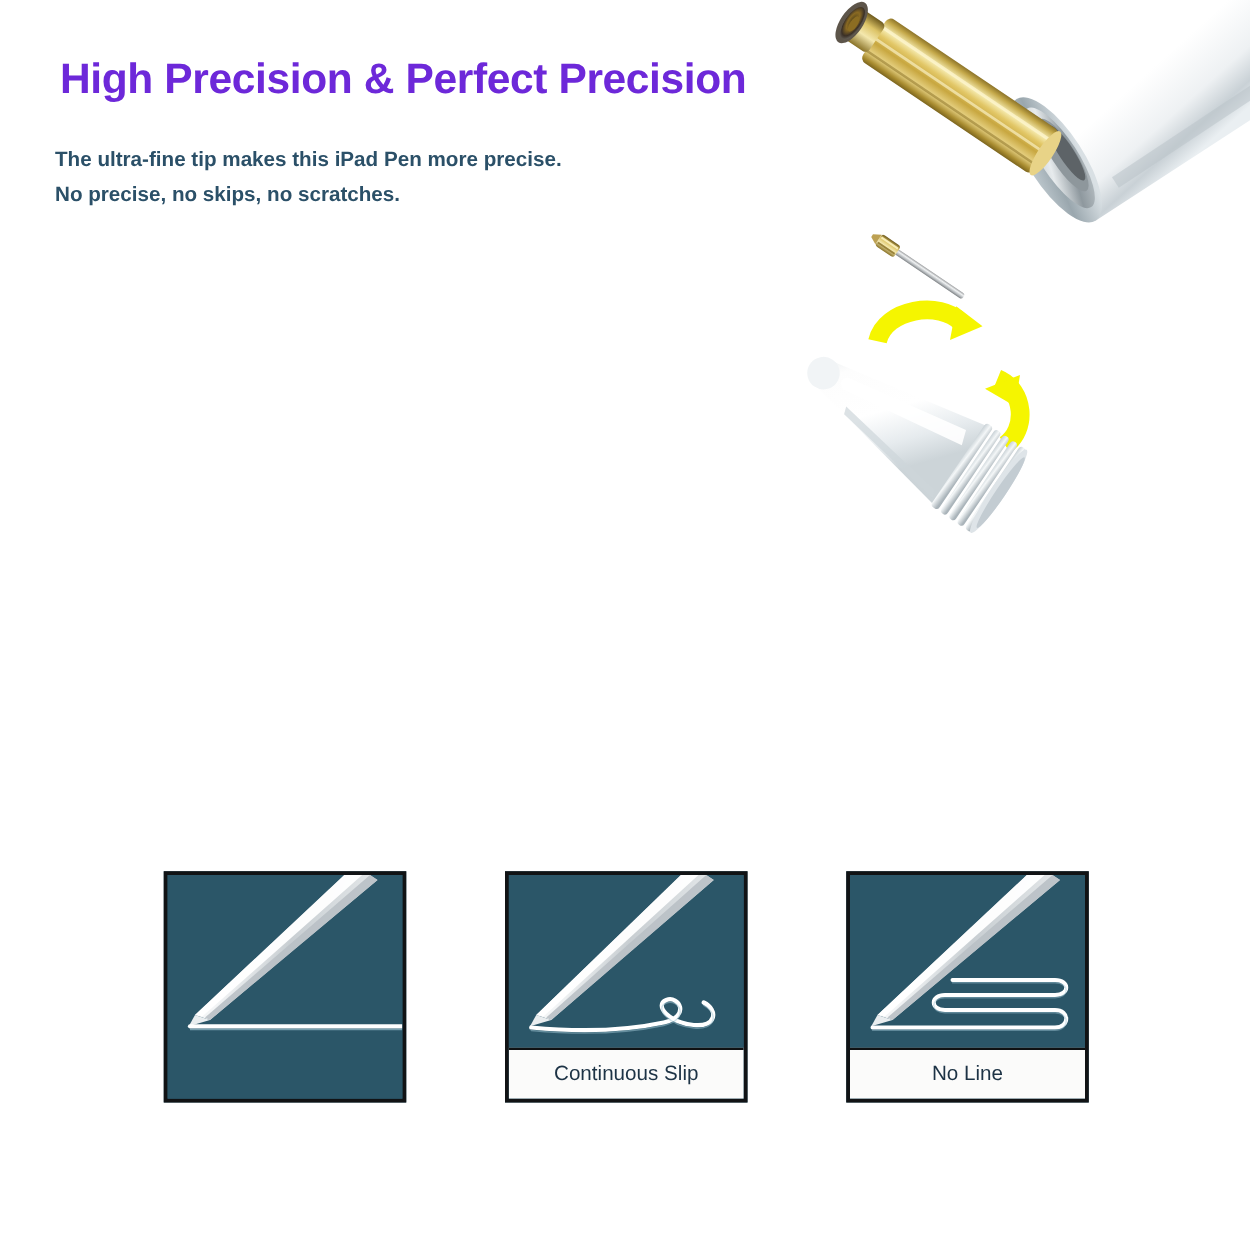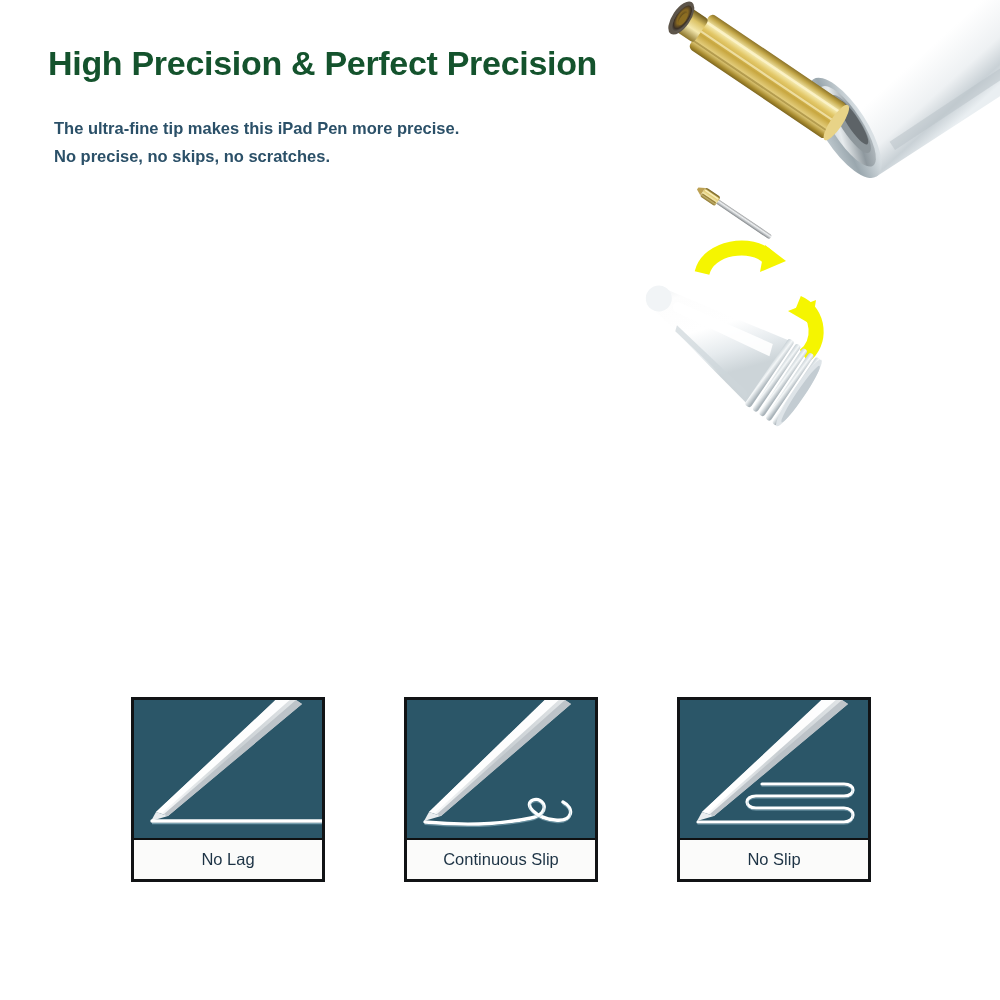--- a/index.html
+++ b/index.html
@@ -17,26 +17,26 @@
   }
 
   
   #headline {
     position: absolute;
     left: 48px;
     top: 44px;
     font-size: 34px;
     font-weight: bold;
     letter-spacing: -0.3px;
-    color: #14532d;
+    color: #6d28d9;
     white-space: nowrap;
   }
   #subline {
     position: absolute;
-    left: 54px;
+    left: 44px;
     top: 114px;
     font-size: 16.5px;
     font-weight: bold;
     line-height: 28px;
     color: #2b5068;
   }
   #subline div { white-space: nowrap; }
 
   
   #hero {
@@ -256,21 +256,20 @@
         <path d="M 150 -8 L 168 4 L 34 116 L 22 112 Z" fill="url(#p1stylus)"></path>
         <path d="M 150 -8 L 158 -2 L 28 113 L 22 112 Z" fill="#ffffff" opacity="0.95"></path>
         <path d="M 162 0 L 168 4 L 34 116 L 30 114 Z" fill="#b9c0c5" opacity="0.9"></path>
 
         <path d="M 34 116 L 22 112 L 17 121 Z" fill="#e9edef"></path>
 
         <path d="M 18 121 L 188 121" fill="none" stroke="#ffffff" stroke-width="3.4" stroke-linecap="round"></path>
         <path d="M 18 123.6 L 188 123.6" fill="none" stroke="#9fc6d4" stroke-width="1.2" opacity="0.65"></path>
       </svg>
     </div>
-    <div class="panel-caption">No Lag</div>
   </div>
 
   <div class="panel">
     <div class="panel-art">
       <svg width="188" height="144" viewBox="0 0 188 144" xmlns="http://www.w3.org/2000/svg">
         <defs>
           <linearGradient id="p2stylus" x1="0" y1="0" x2="1" y2="0.35">
             <stop offset="0%" stop-color="#ffffff"></stop>
             <stop offset="38%" stop-color="#f3f5f6"></stop>
             <stop offset="62%" stop-color="#c8ced2"></stop>
@@ -306,16 +305,16 @@
         <path d="M 150 -8 L 158 -2 L 28 113 L 22 112 Z" fill="#ffffff" opacity="0.95"></path>
         <path d="M 162 0 L 168 4 L 34 116 L 30 114 Z" fill="#b9c0c5" opacity="0.9"></path>
         <path d="M 34 116 L 22 112 L 17 121 Z" fill="#e9edef"></path>
 
         <path d="M 18 122 L 164 122 C 176 122 176 108 164 108 L 76 108
                  C 64 108 64 96 76 96 L 164 96 C 176 96 176 84 164 84 L 82 84" fill="none" stroke="#ffffff" stroke-width="3.2" stroke-linecap="round" stroke-linejoin="round"></path>
         <path d="M 18 122 L 164 122 C 176 122 176 108 164 108 L 76 108
                  C 64 108 64 96 76 96 L 164 96 C 176 96 176 84 164 84 L 82 84" fill="none" stroke="#9fc6d4" stroke-width="1.1" stroke-linecap="round" opacity="0.45" transform="translate(0,2.2)"></path>
       </svg>
     </div>
-    <div class="panel-caption">No Slip</div>
+    <div class="panel-caption">No Line</div>
   </div>
 
 </div>
 
 </body></html>

